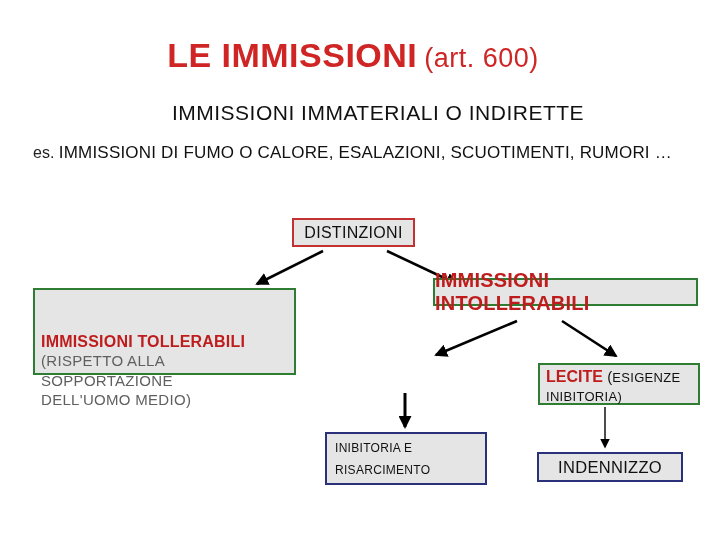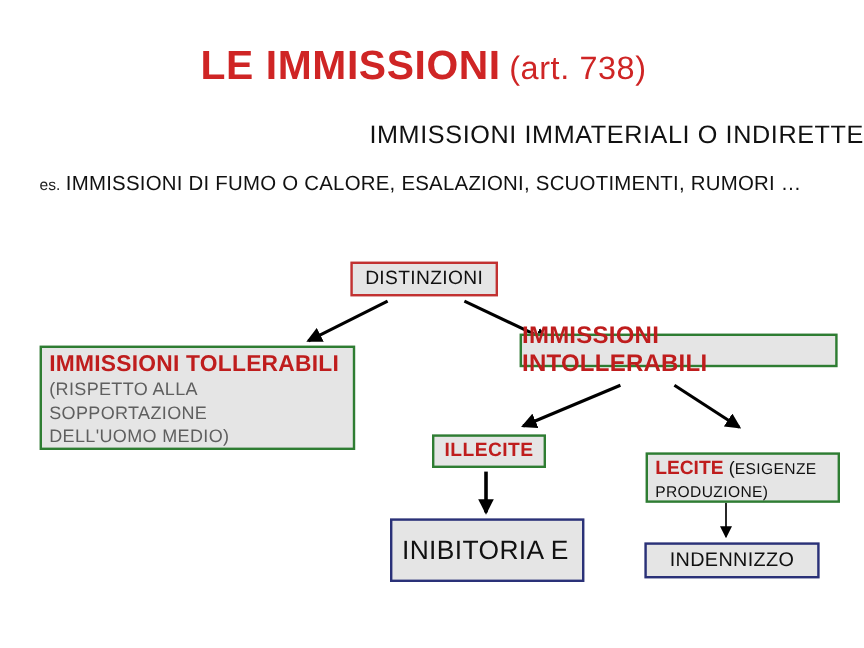--- a/index.html
+++ b/index.html
@@ -25,103 +25,103 @@
     position: absolute; top: 36px; left: 0; right: 14px;
     text-align: center;
     color: var(--title-red);
     font-size: 34px; font-weight: 700; letter-spacing: 0.5px;
     white-space: nowrap;
   }
   .title .suffix { font-size: 27px; font-weight: 400; margin-left: 7px; }
 
   .subtitle {
     position: absolute; top: 101px; left: 36px; right: 0;
-    text-align: right;
+    text-align: center;
     color: var(--text-black);
     font-size: 21px; font-weight: 400; letter-spacing: 0.5px;
     white-space: nowrap;
   }
 
   .example {
     position: absolute; top: 143px; left: 33px; right: 0;
     color: var(--text-black);
     white-space: nowrap;
   }
-  .example .prefix { font-size: 13px; font-weight: 400; color: #222; }
+  .example .prefix { font-size: 16px; font-weight: 400; color: #222; }
   .example .text { font-size: 17px; font-weight: 400; letter-spacing: 0.2px; }
 
   .node { position: absolute; background: #e5e5e5; }
 
   .node.distinzioni {
     left: 292px; top: 218px; width: 123px; height: 29px;
     border: 2px solid var(--border-red);
     display: flex; align-items: center; justify-content: center;
     font-size: 16px; color: var(--text-black); letter-spacing: 0.3px;
   }
 
   .node.tollerabili {
     left: 33px; top: 288px; width: 263px; height: 87px;
     border: 2px solid var(--border-green);
     padding: 3px 6px;
   }
   .node.tollerabili .box-title {
-    color: var(--label-red); font-size: 19px; font-weight: 700; letter-spacing: 0.2px;
+    color: var(--label-red); font-size: 16px; font-weight: 700; letter-spacing: 0.2px; margin-top: 40px;
   }
   .node.tollerabili .note {
     color: var(--note-gray); font-size: 15px; line-height: 19.5px; letter-spacing: 0.3px;
   }
 
   .node.intollerabili {
     left: 433px; top: 278px; width: 265px; height: 28px;
     border: 2px solid var(--border-green);
     display: flex; align-items: center; justify-content: center;
     color: var(--label-red); font-size: 20px; font-weight: 700; letter-spacing: 0.2px;
   }
 
   .node.illecite {
     left: 360px; top: 362px; width: 95px; height: 28px;
     border: 2px solid var(--border-green);
     display: flex; align-items: center; justify-content: center;
     color: var(--label-red); font-size: 16px; font-weight: 700; letter-spacing: 0.4px;
   }
 
   .node.lecite {
-    left: 538px; top: 377px; width: 162px; height: 42px;
+    left: 538px; top: 363px; width: 162px; height: 42px;
     border: 2px solid var(--border-green);
     padding: 2px 6px;
     color: var(--text-black); line-height: 19px;
   }
   .node.lecite .lecite-title { color: var(--label-red); font-size: 16px; font-weight: 700; }
   .node.lecite .paren { font-size: 15px; }
   .node.lecite .small { font-size: 13px; letter-spacing: 0.3px; }
 
   .node.inibitoria {
     left: 325px; top: 432px; width: 162px; height: 53px;
     border: 2px solid var(--border-navy);
     display: flex; flex-direction: column; justify-content: center;
     padding-left: 8px;
-    color: var(--text-black); font-size: 22px; line-height: 22px; letter-spacing: 0.3px;
+    color: var(--text-black); font-size: 12px; line-height: 22px; letter-spacing: 0.3px;
   }
 
   .node.indennizzo {
     left: 537px; top: 452px; width: 146px; height: 30px;
     border: 2px solid var(--border-navy);
     display: flex; align-items: center; justify-content: center;
     color: var(--text-black); font-size: 16.5px; letter-spacing: 0.3px;
   }
 
   svg.arrows { position: absolute; inset: 0; pointer-events: none; }
 </style>
 </head>
 <body>
 
 <div class="slide">
 
   <div class="title">
-    <span>LE IMMISSIONI</span><span class="suffix">(art. 738)</span>
+    <span>LE IMMISSIONI</span><span class="suffix">(art. 600)</span>
   </div>
 
   <div class="subtitle">IMMISSIONI IMMATERIALI O INDIRETTE</div>
 
   <div class="example">
     <span class="prefix">es.</span>
     <span class="text">IMMISSIONI DI FUMO O CALORE, ESALAZIONI, SCUOTIMENTI, RUMORI …</span>
   </div>
 
   <svg class="arrows" width="720" height="540" viewBox="0 0 720 540">
@@ -145,26 +145,26 @@
 
   <div class="node tollerabili">
     <div class="box-title">IMMISSIONI TOLLERABILI</div>
     <div class="note">(RISPETTO ALLA</div>
     <div class="note">SOPPORTAZIONE</div>
     <div class="note">DELL'UOMO MEDIO)</div>
   </div>
 
   <div class="node intollerabili">IMMISSIONI INTOLLERABILI</div>
 
-  <div class="node illecite">ILLECITE</div>
 
   <div class="node lecite">
     <div><span class="lecite-title">LECITE</span> <span class="paren">(</span><span class="small">ESIGENZE</span></div>
-    <div class="small">PRODUZIONE)</div>
+    <div class="small">INIBITORIA)</div>
   </div>
 
   <div class="node inibitoria">
     <div>INIBITORIA E</div>
+    <div>RISARCIMENTO</div>
   </div>
 
   <div class="node indennizzo">INDENNIZZO</div>
 
 </div>
 
 </body></html>

